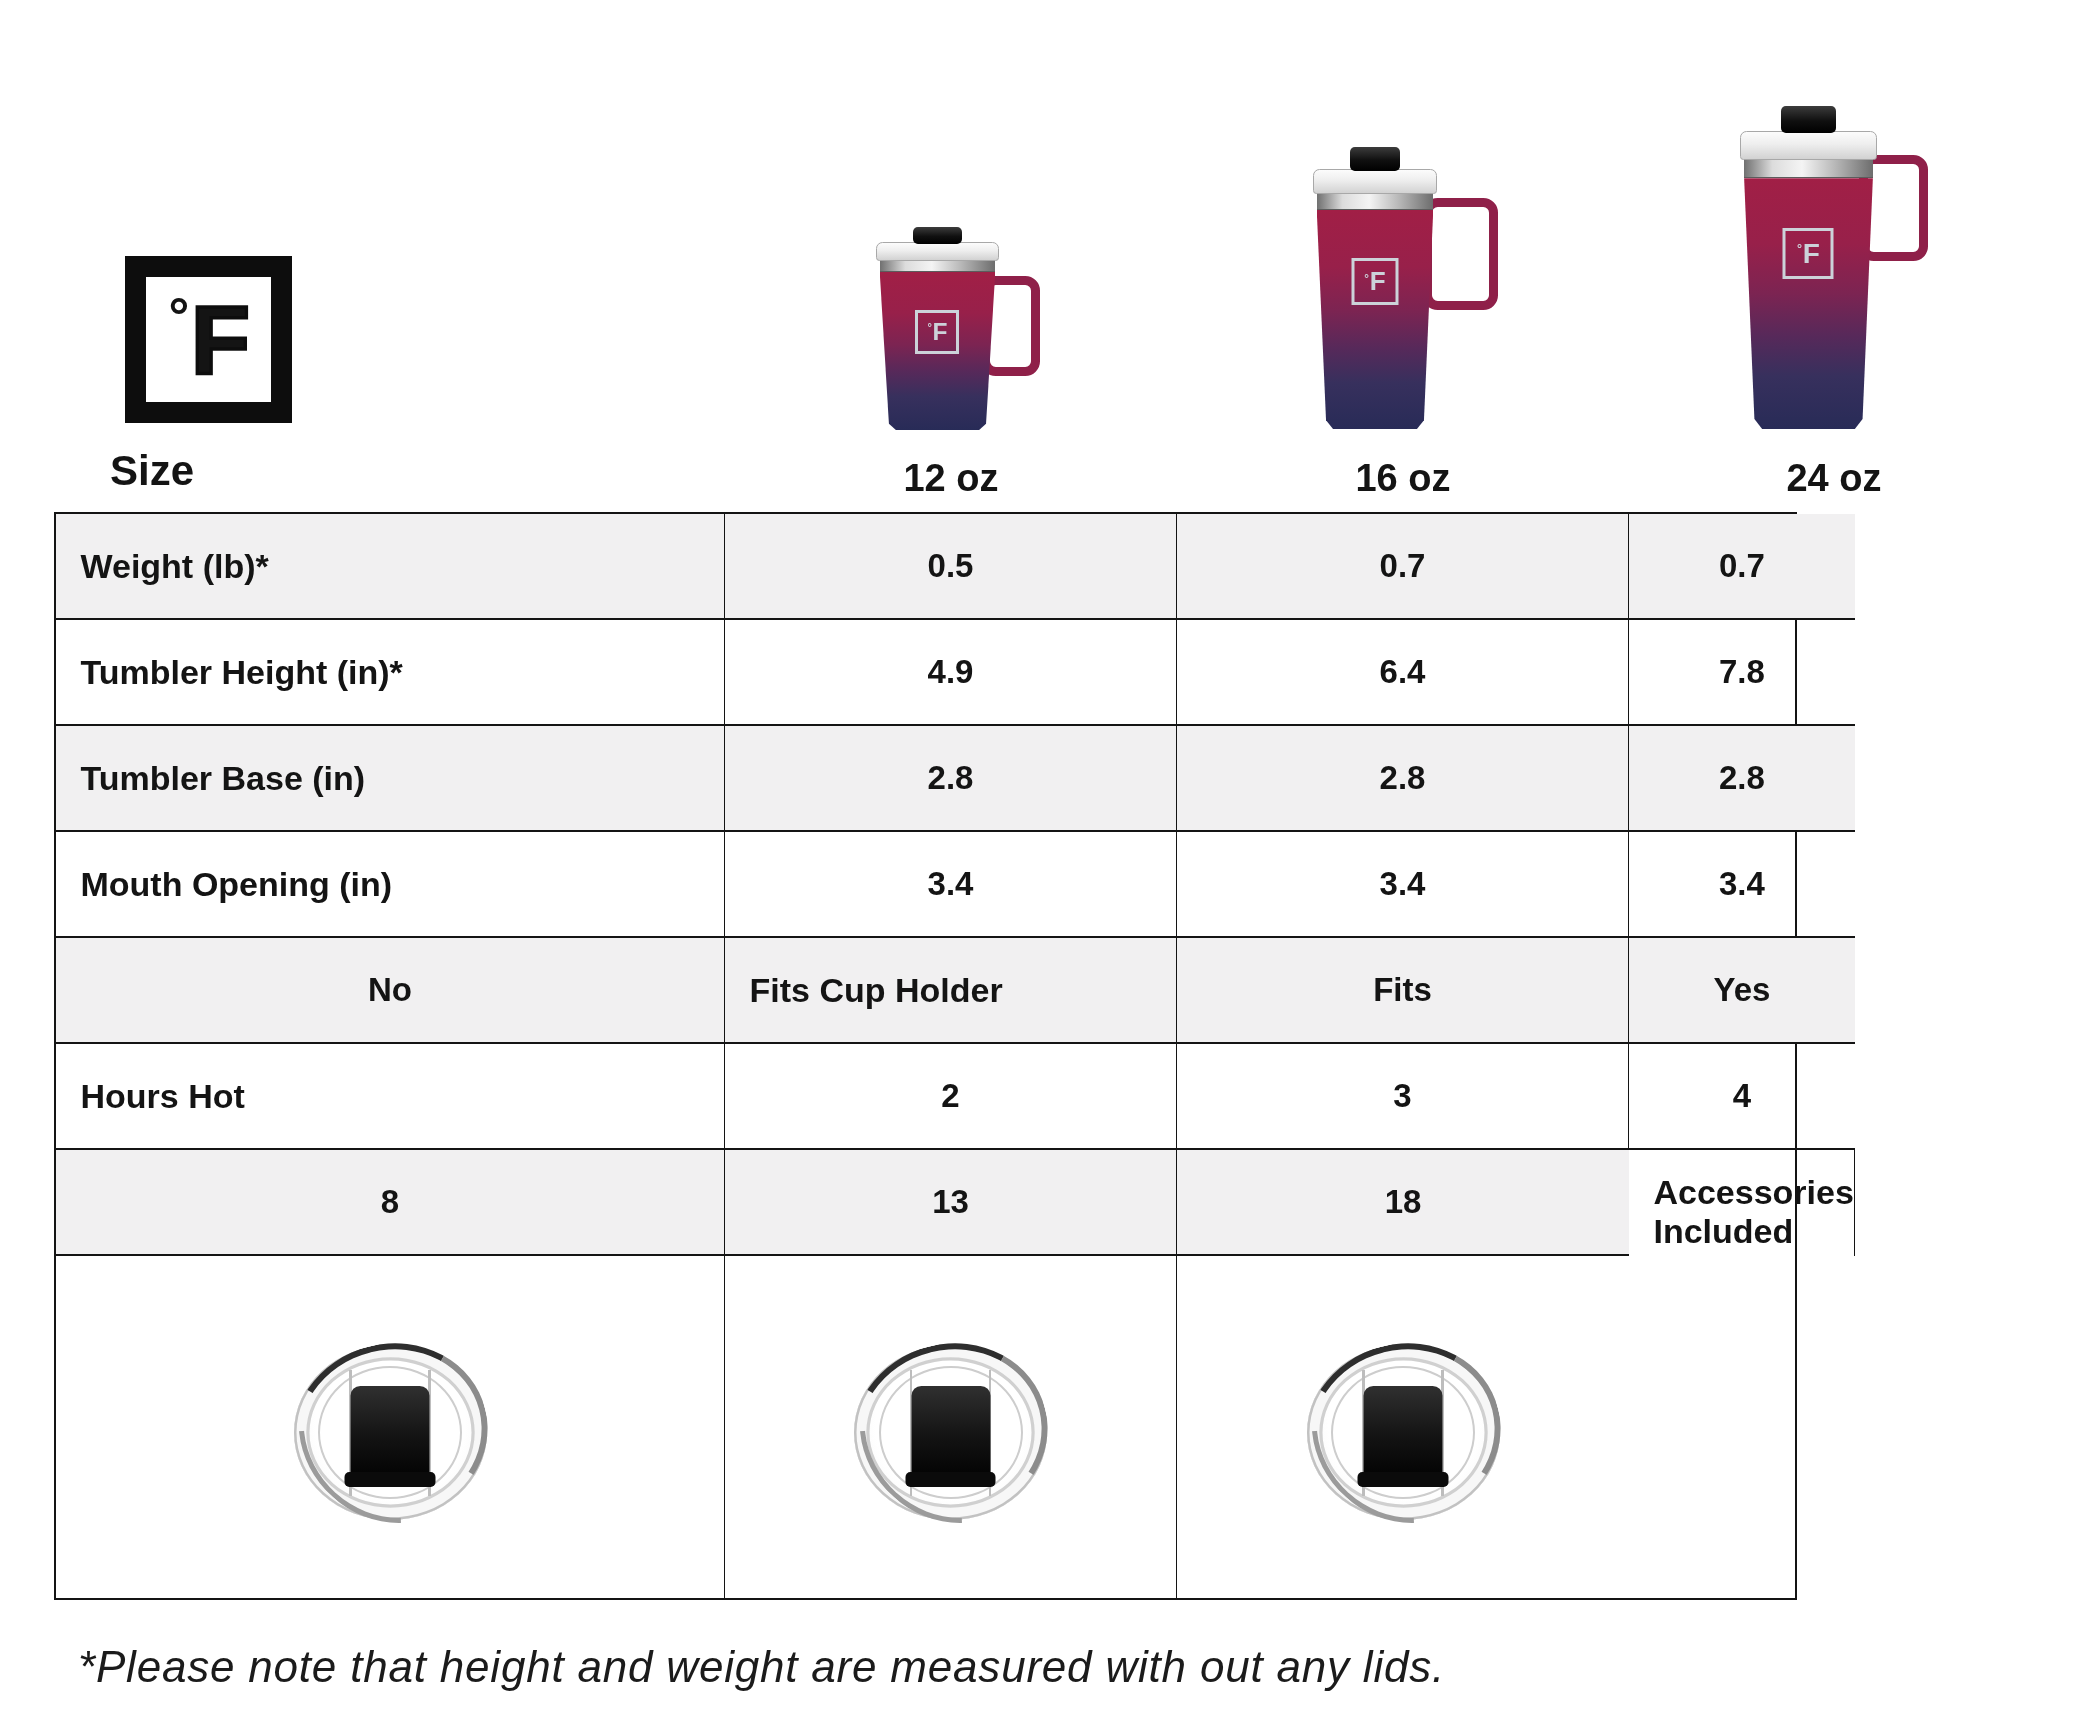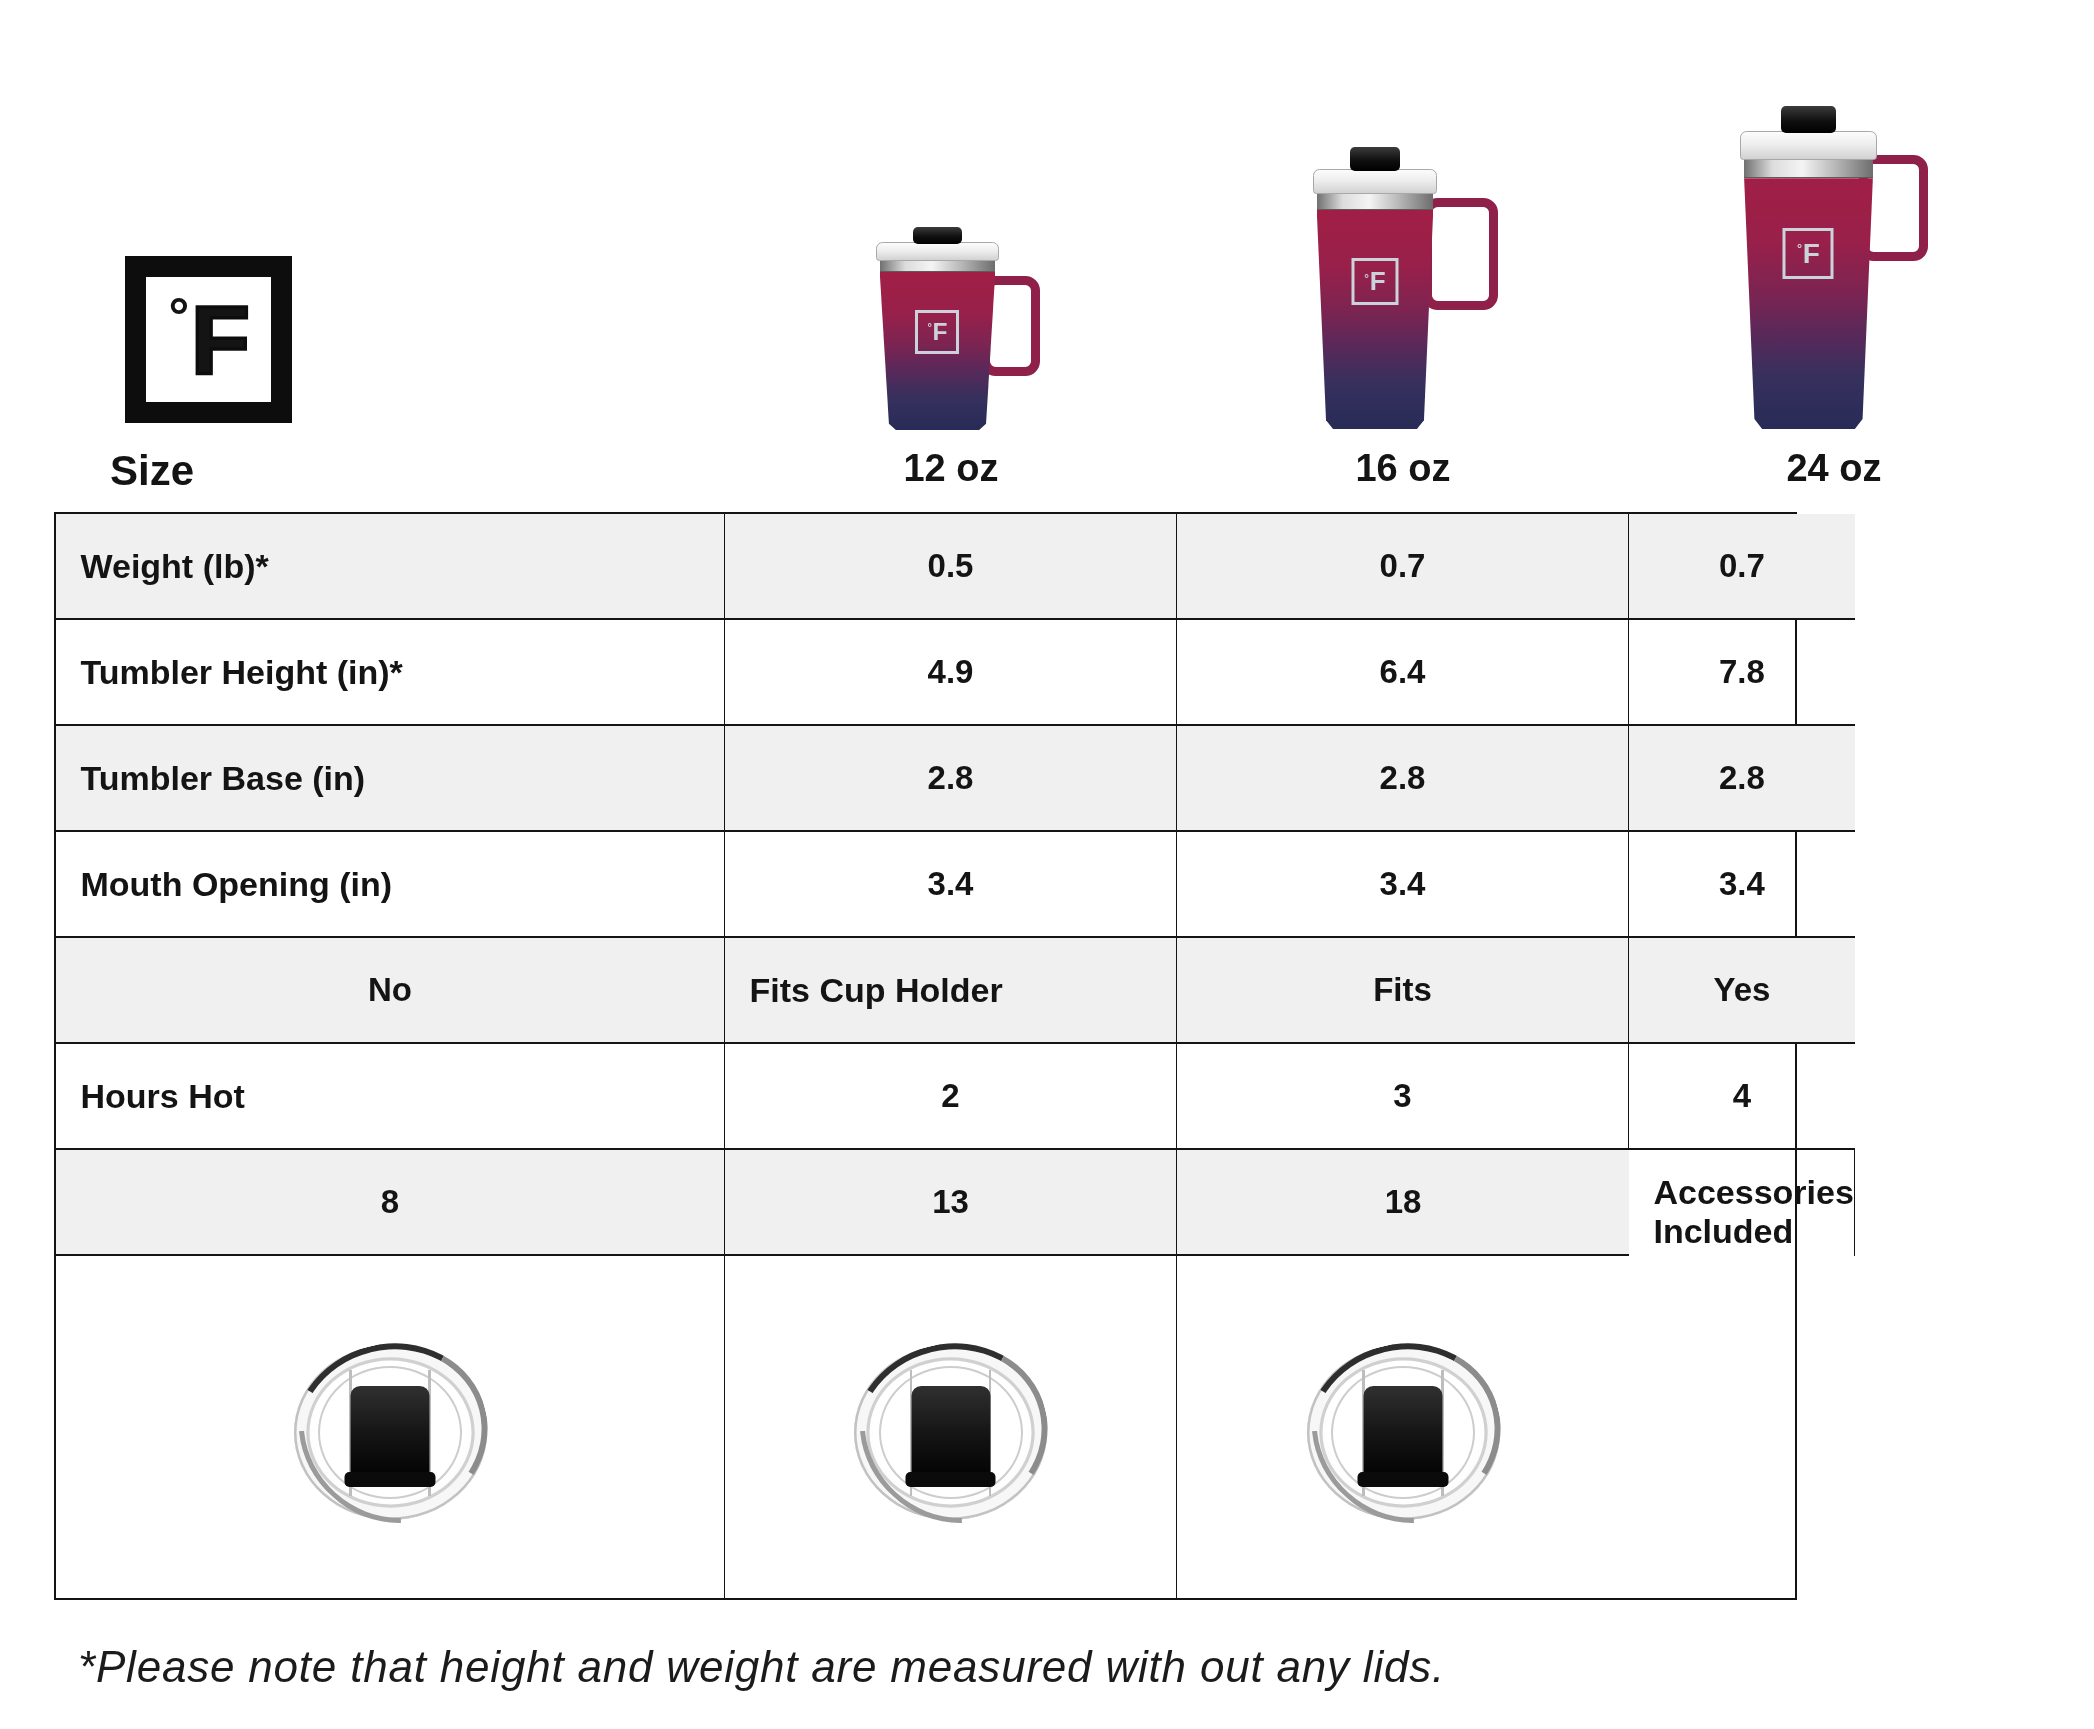--- a/index.html
+++ b/index.html
@@ -81,21 +81,21 @@
   .mug24 { left:1740px; top:106px; width:137px; height:323px; }
   .mug24 .handle { right:-51px; top:49px; width:69px; height:106px; border-width:9.8px; }
   .mug24 .mug-logo { width:51px; height:51px; font-size:28px; top:20%; }
 
   
   .size-header {
     position:absolute; left:78px; top:447px;
     font-size:42px; font-weight:bold;margin-left:32px;
   }
   .size-col-label {
-    position:absolute; top:447px;
+    position:absolute; top:457px;
     font-size:38px; font-weight:bold; text-align:center;
   }
   .size-col-1 { left:725px; width:452px; }
   .size-col-2 { left:1177px; width:452px; }
   .size-col-3 { left:1628px; width:412px; }
 
   
   .spec-table {
     position:absolute; left:54px; top:512px;
     width:1743px; height:1088px;

